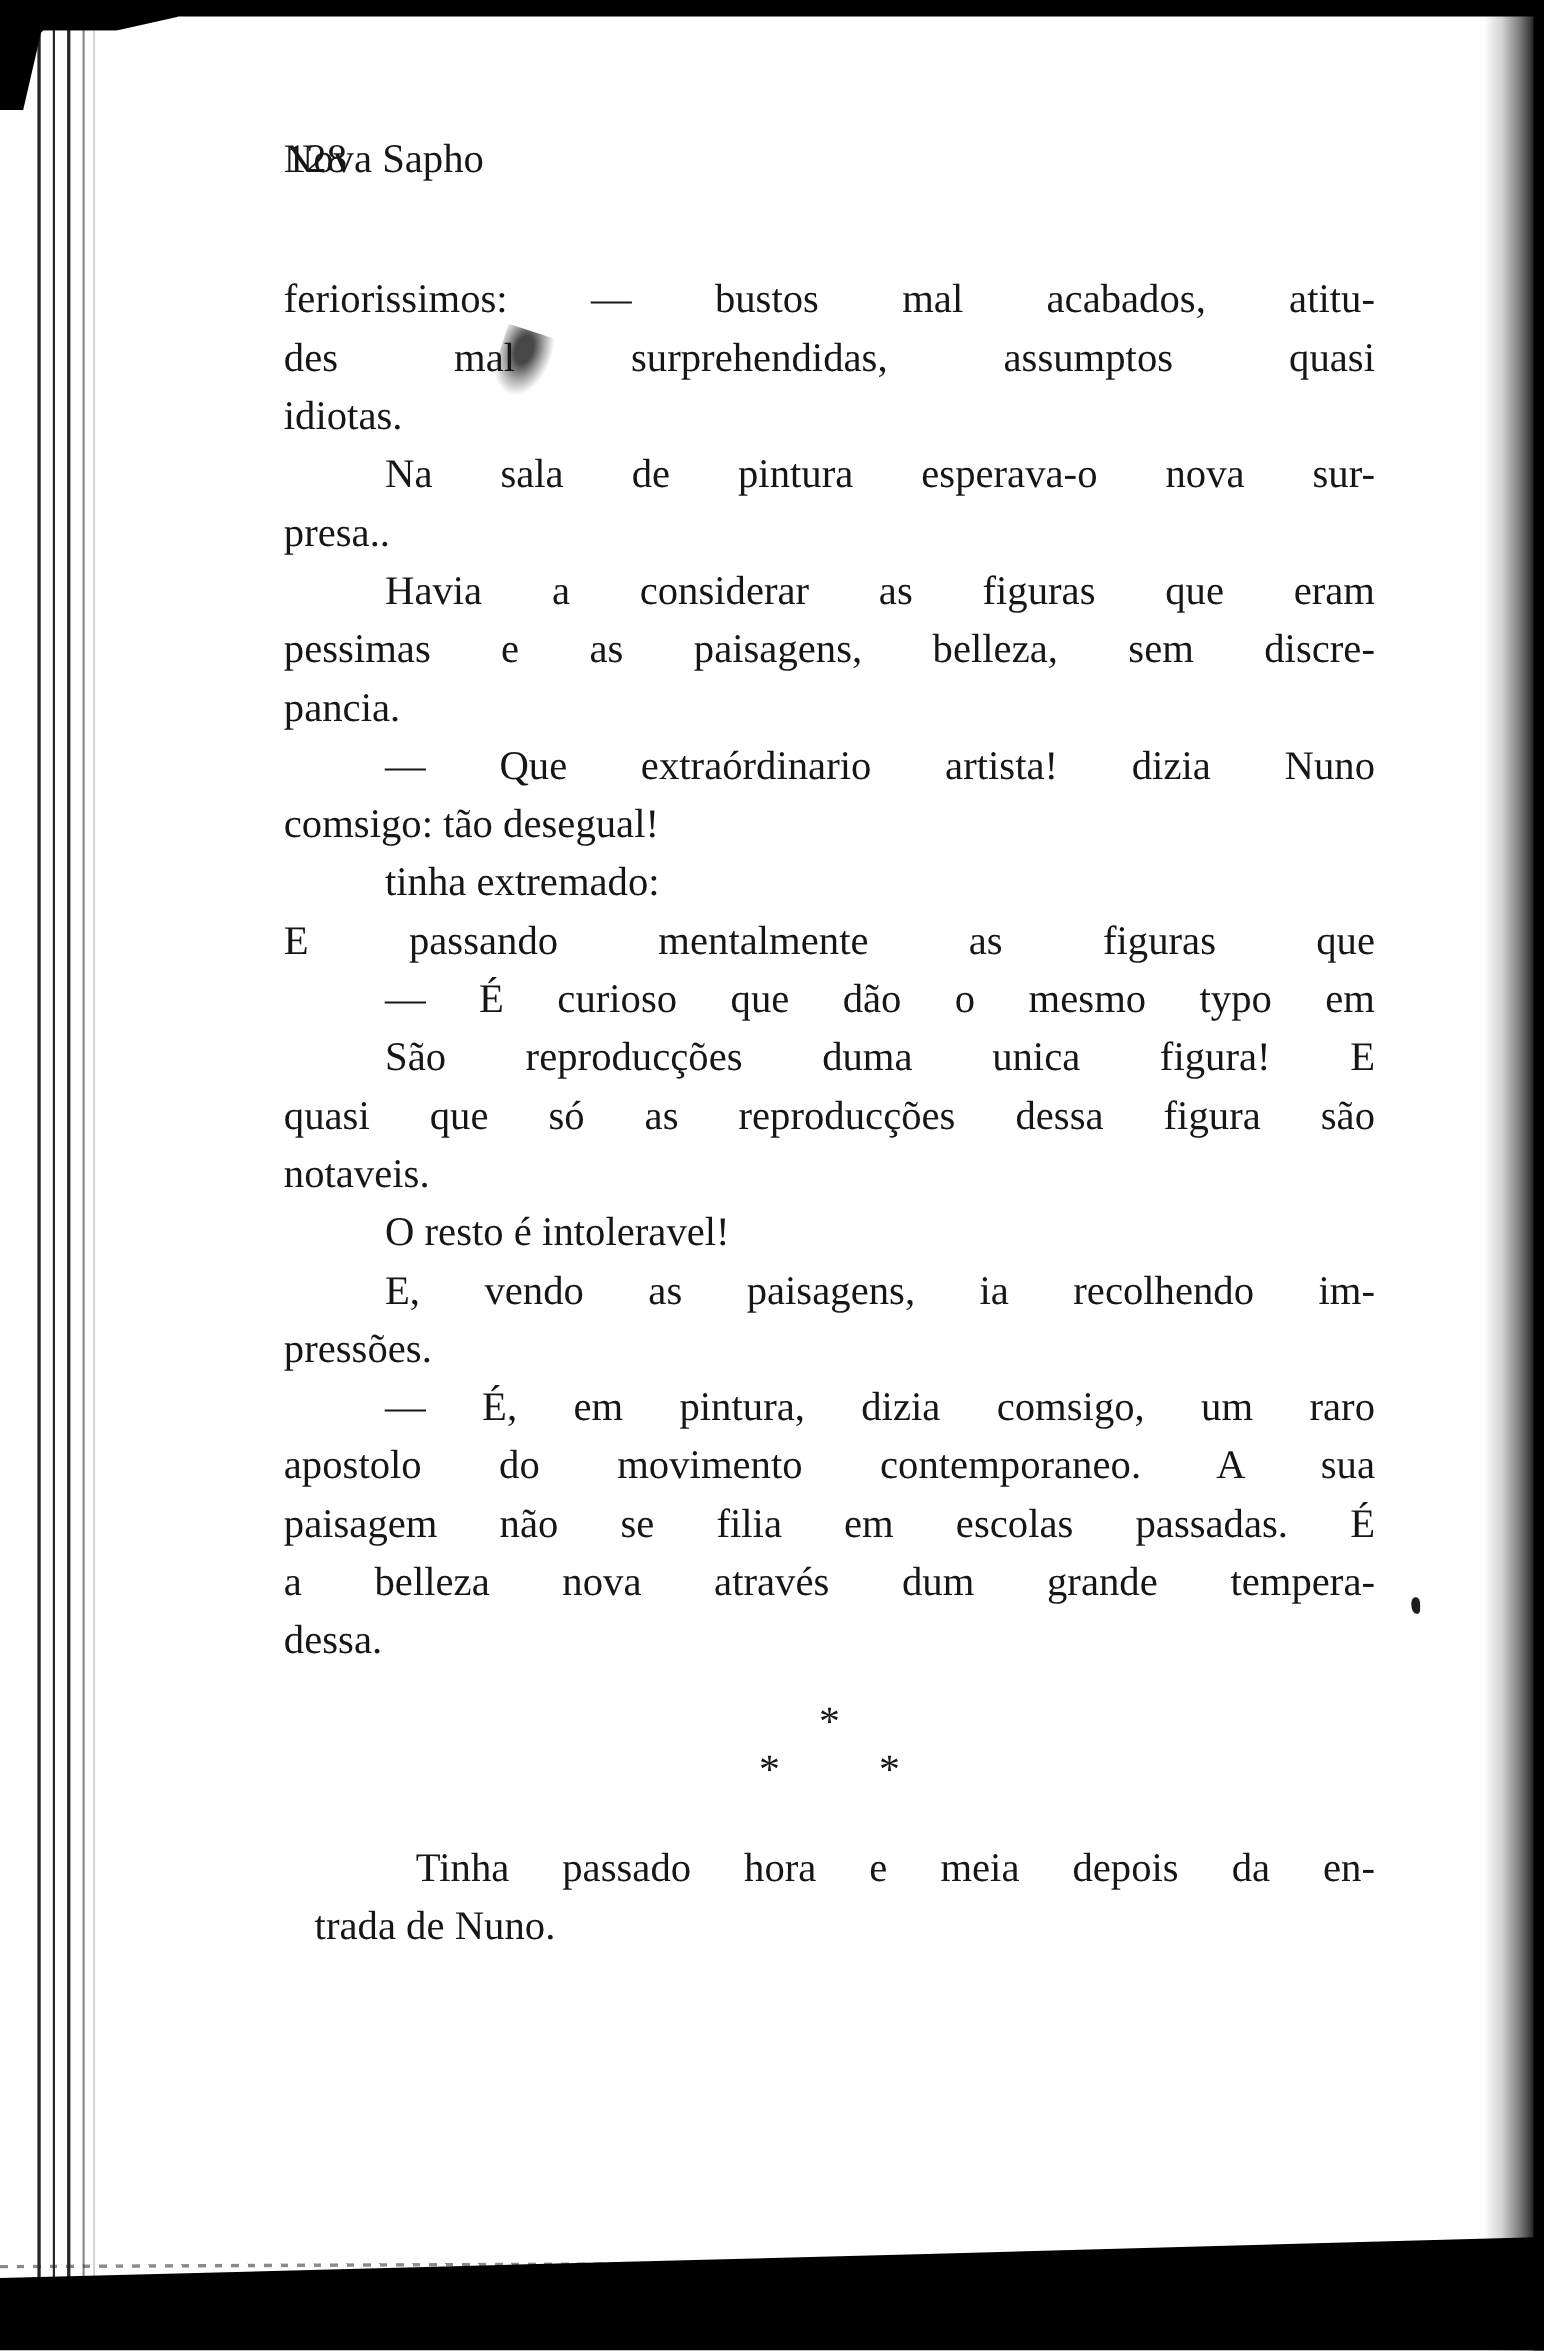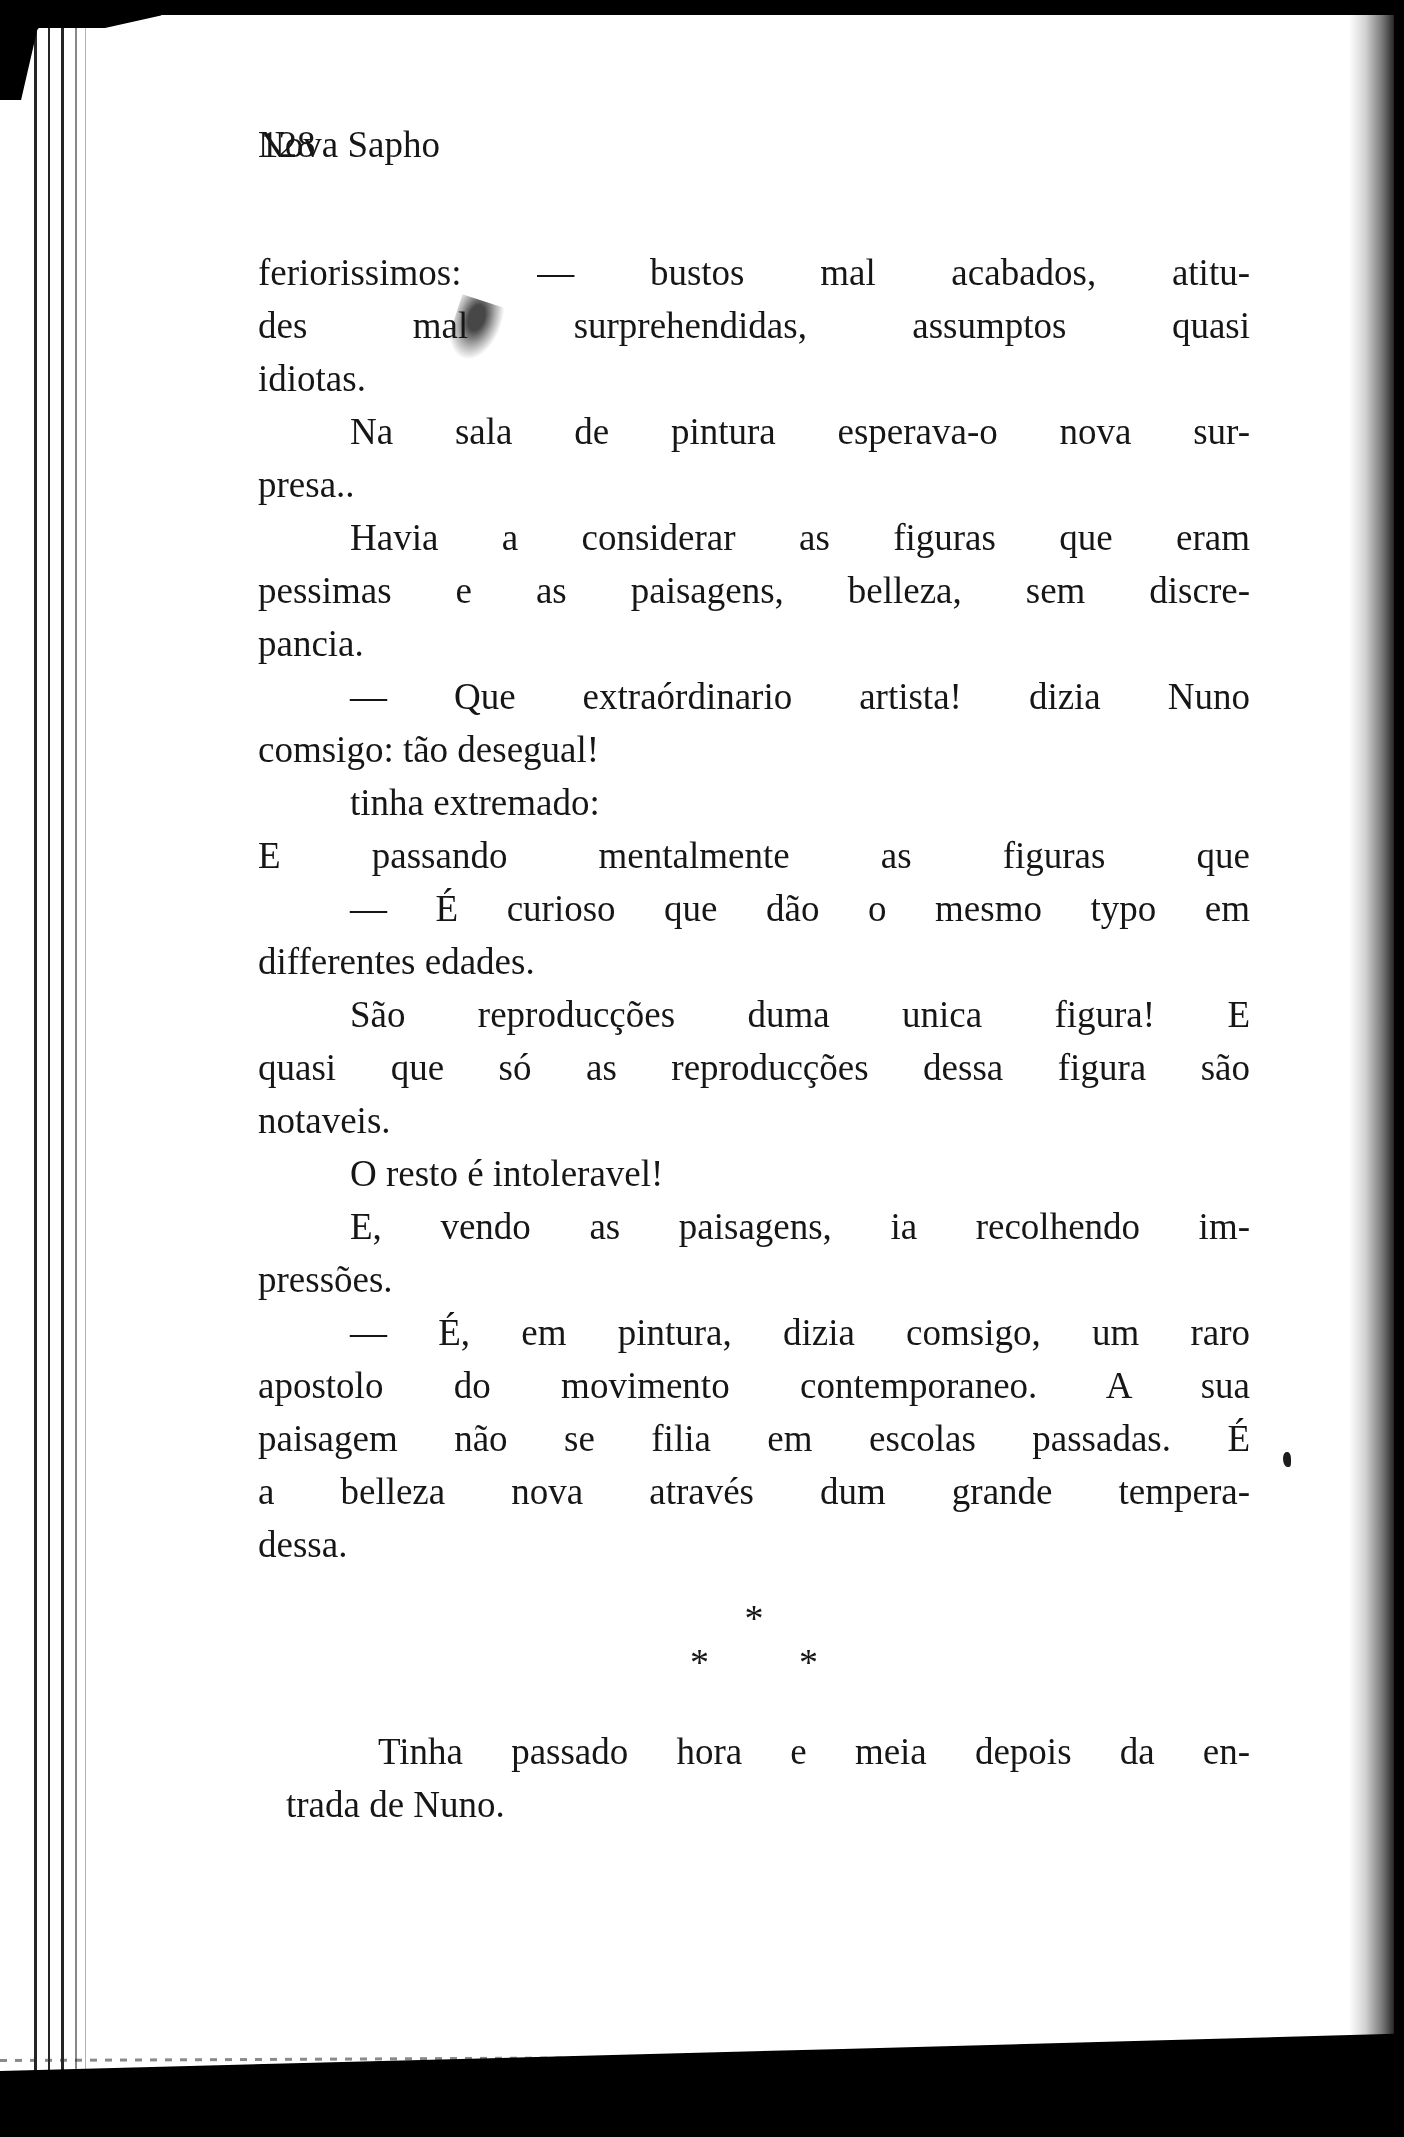--- a/index.html
+++ b/index.html
@@ -97,21 +97,20 @@
           <div class="para indent">
             <div class="line">— Que extraórdinario artista! dizia Nuno</div>
             <div class="line last">comsigo: tão desegual!</div>
           </div>
           <div class="para indent">
             <div class="line last">tinha extremado:</div>
             <div class="line">E passando mentalmente as figuras que</div>
           </div>
           <div class="para indent">
             <div class="line">— É curioso que dão o mesmo typo em</div>
-            <div class="line last">differentes edades.</div>
           </div>
           <div class="para indent">
             <div class="line">São reproducções duma unica figura! E</div>
             <div class="line">quasi que só as reproducções dessa figura são</div>
             <div class="line last">notaveis.</div>
           </div>
           <div class="para indent">
             <div class="line last">O resto é intoleravel!</div>
           </div>
           <div class="para indent">

